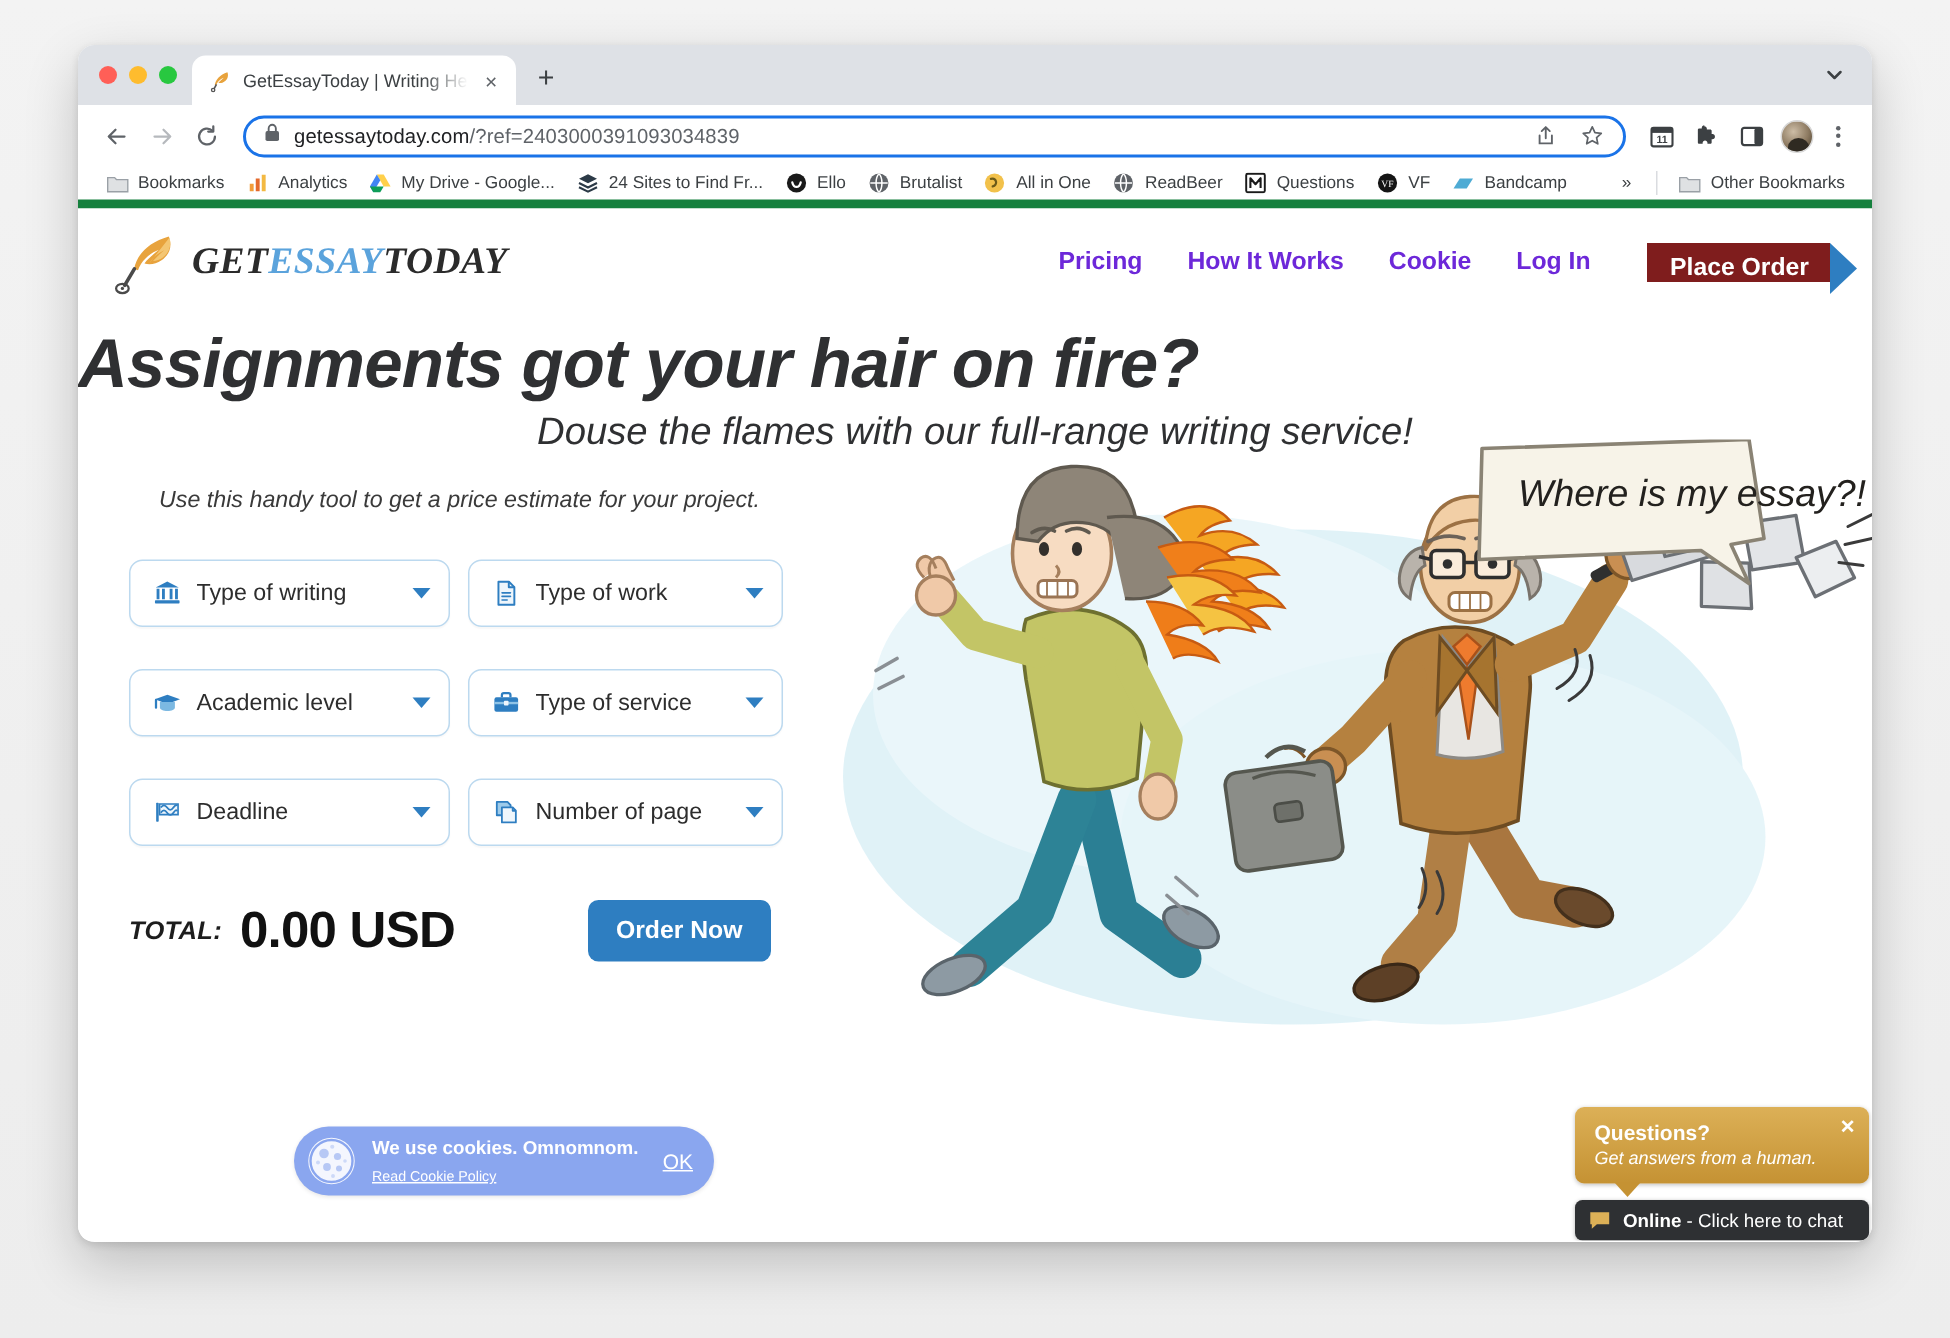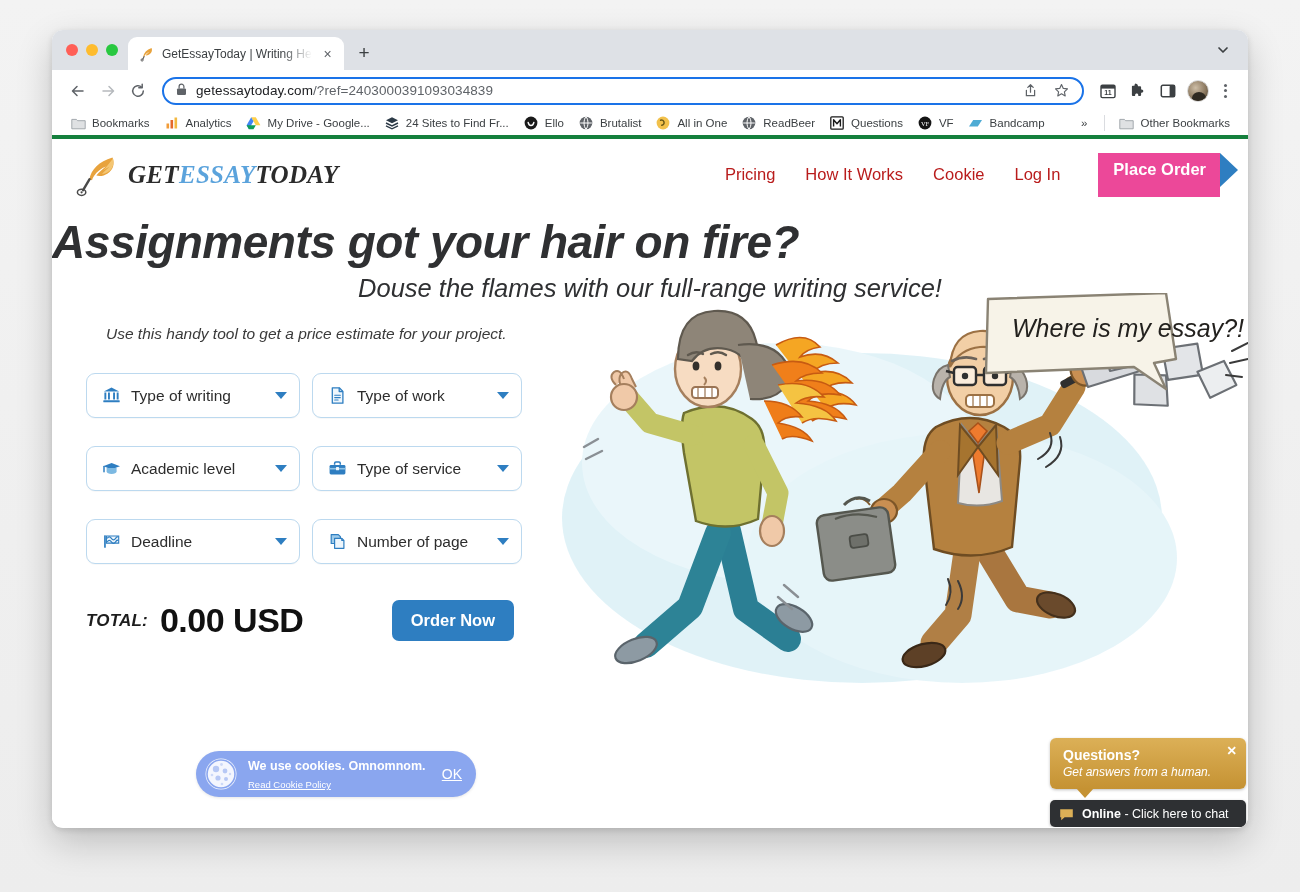--- a/index.html
+++ b/index.html
@@ -149,21 +149,21 @@
   
   .bookmarks {
     height: 28px;
     background: #fff;
     display: flex;
     align-items: center;
     padding: 0 10px 0 12px;
     gap: 0;
     font-size: 11.5px;
     color: #3c4043;
-    border-bottom: 4px solid #15803d;
+    border-bottom: 6px solid #15803d;
     white-space: nowrap;
   }
   .bm {
     display: flex; align-items: center; gap: 6px;
     padding: 3px 8px 3px 6px;
     border-radius: 4px;
     flex: 0 0 auto;
   }
   .bm-ico { width: 16px; height: 16px; flex:0 0 16px; display:flex;align-items:center;justify-content:center;}
   .bm-lbl { font-size: 11.5px; }
@@ -193,32 +193,32 @@
     letter-spacing: .3px;
     white-space: nowrap;
   }
   .logo-text .g1 { color:#2b2b2b; font-weight:700; font-style: italic;}
   .logo-text .g2 { color:#5ba3dc; font-weight:700; font-style: italic; }
   .logo-text .g3 { color:#2b2b2b; font-weight:700; font-style: italic;}
 
   .nav { margin-left:auto; display:flex; align-items:center; gap: 30px; }
   .nav a {
     font-size: 16.5px;
-    color: #b91c1c;
-    font-weight: 400;
+    color: #6d28d9;
+    font-weight: 700;
     text-decoration: none;
     white-space: nowrap;
   }
   .cta-wrap { position: relative; margin-left: 8px; }
   .cta {
-    background: #ec4899;
+    background: #7f1d1d;
     color: #fff;
     font-weight: 700;
     font-size: 16.5px;
-    padding: 7px 14px 18px 15px;
+    padding: 7px 14px 0 15px;
     display: inline-block;
     white-space: nowrap;
   }
   .cta-arrow {
     position: absolute;
     right: -18px; top: 0;
     width: 0; height: 0;
     border-top: 17.5px solid transparent;
     border-bottom: 17.5px solid transparent;
     border-left: 18px solid #2e7ec1;

